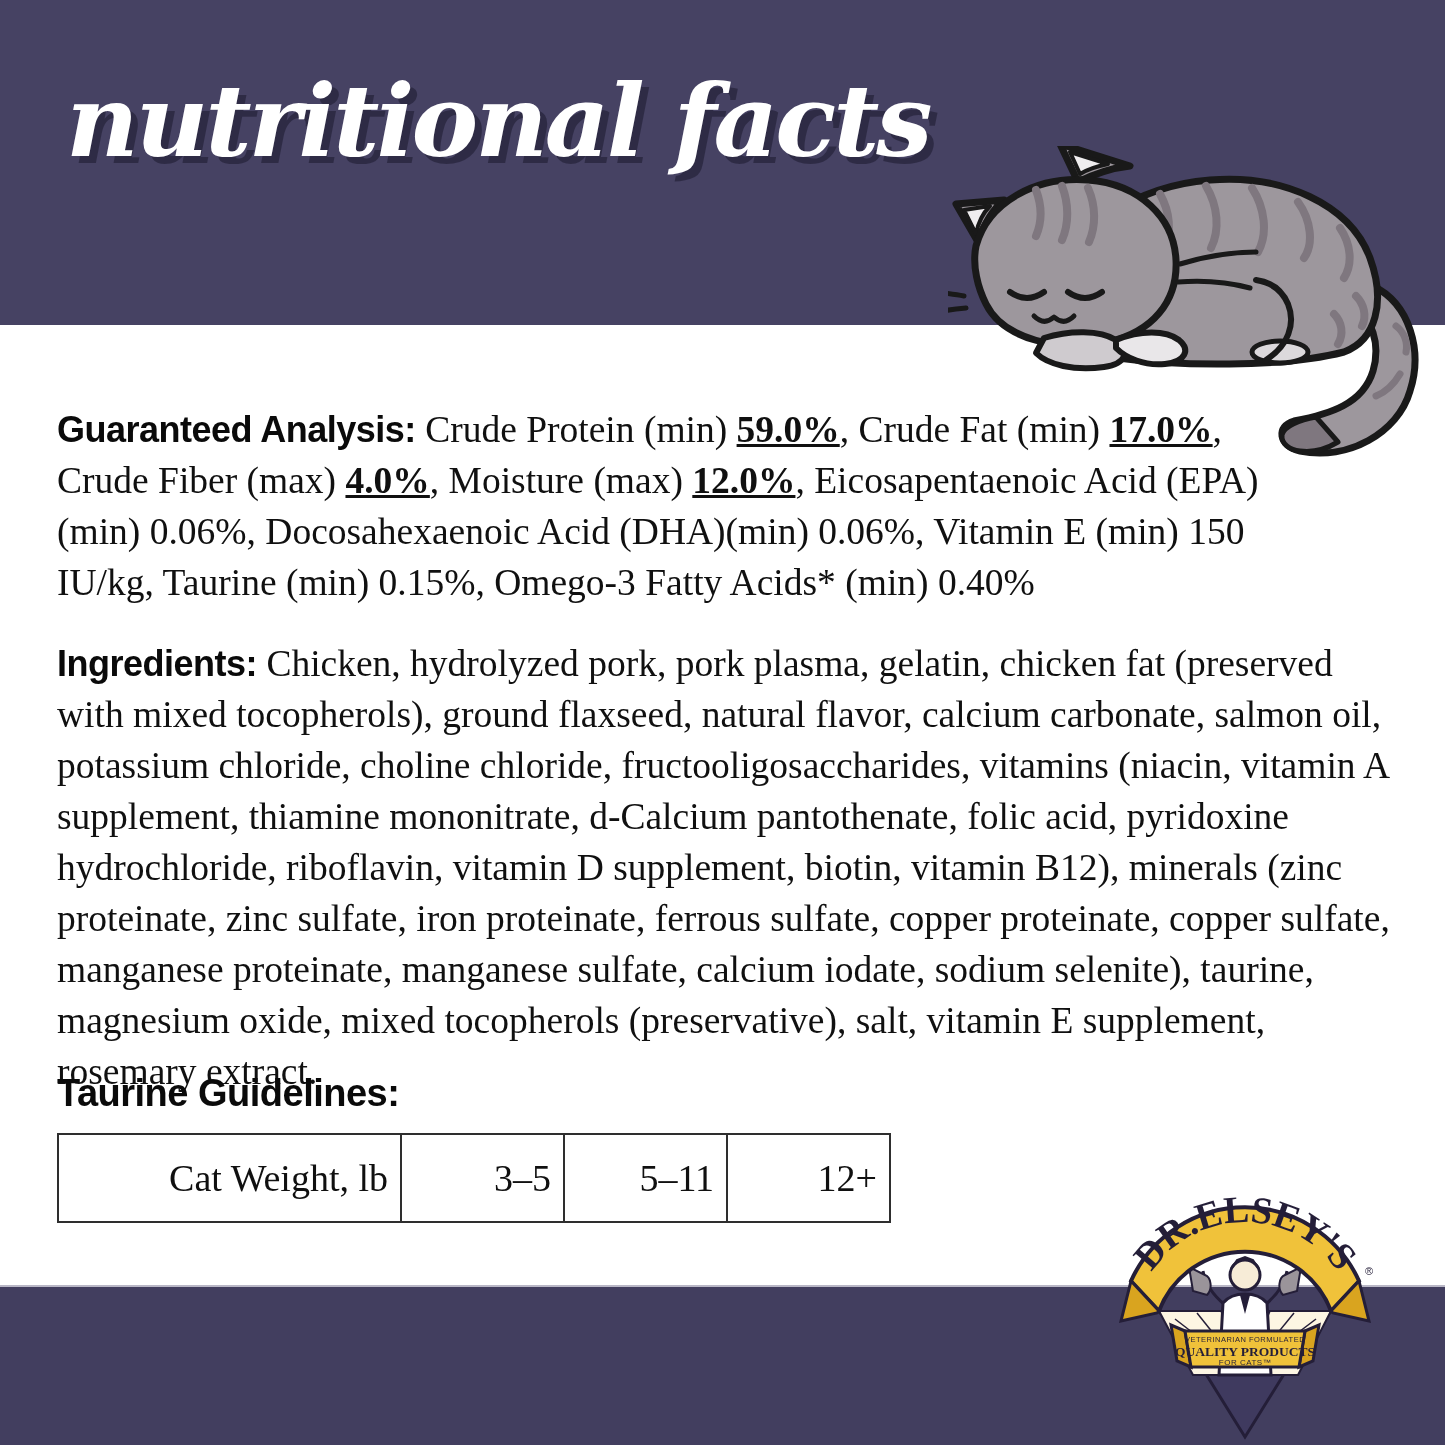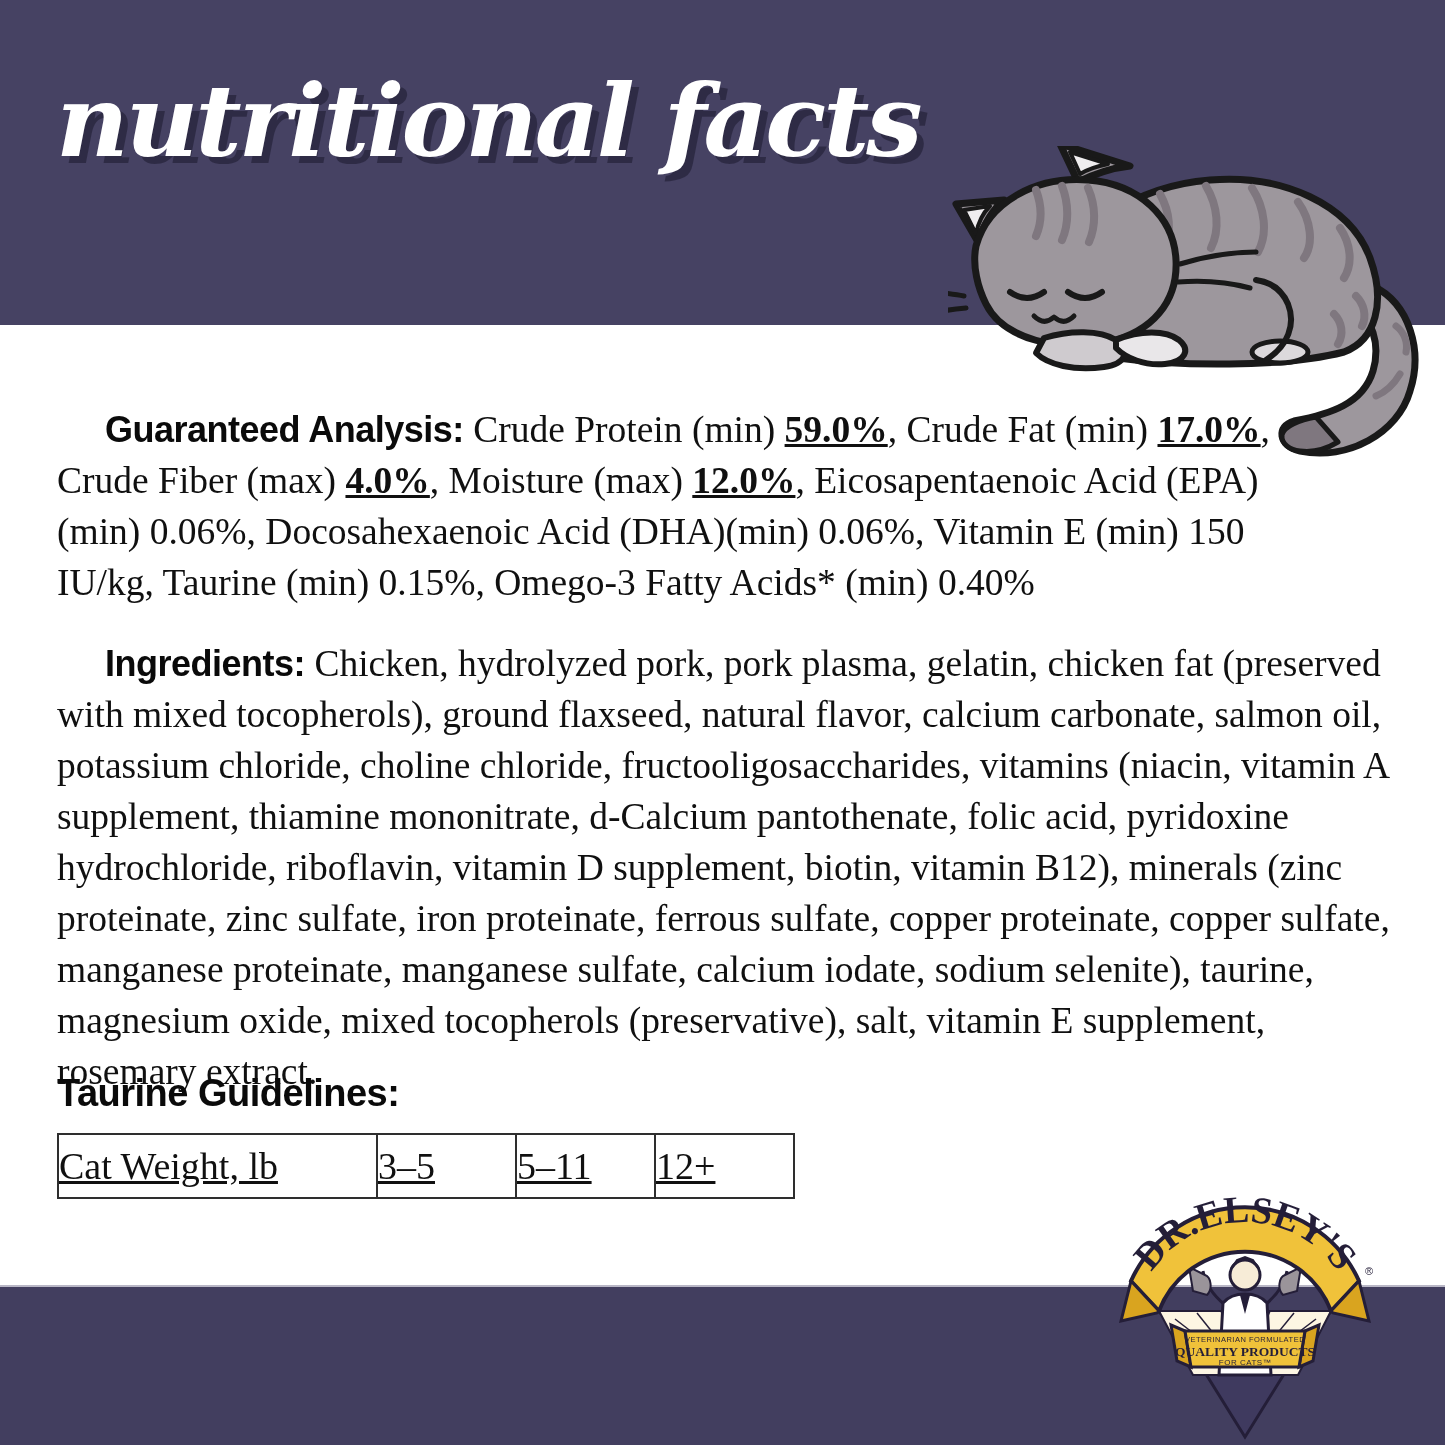--- a/index.html
+++ b/index.html
@@ -10,51 +10,51 @@
   }
   .band-top{
     position:absolute; left:0; top:0; width:1445px; height:325px;
     background:#464263;
   }
   .band-bottom{
     position:absolute; left:0; top:1285px; width:1445px; height:160px;
     background:#423e5f; border-top:2px solid #b9b7c6;
   }
   .script-title{
-    position:absolute; left:56px; top:62px; width:900px;
+    position:absolute; left:66px; top:62px; width:900px;
     font-family:"DejaVu Serif", serif; font-style:italic; font-weight:700;
     font-size:100px; letter-spacing:-3px; color:#ffffff;
     text-shadow:7px 7px 0 rgba(28,25,46,0.55);
     white-space:nowrap;
   }
   .cat-svg{ position:absolute; left:948px; top:146px; width:482px; height:348px; }
   .para{
     position:absolute; left:57px;
     font-size:37.5px; line-height:51px; color:#101010;
     text-align:left;
   }
   .para .lead{
     font-family:"Liberation Sans", sans-serif; font-weight:700;
-    letter-spacing:-0.5px; font-size:36px; color:#0a0a0a;margin-left:48px;
+    letter-spacing:-0.5px; font-size:36px; color:#0a0a0a;
   }
   .para .b{ font-weight:700;text-decoration:underline; }
   #ga{ top:366px; width:1222px; }
   #ing{ top:600px; width:1348px; }
   .feed-head{
     position:absolute; left:57px; top:1072px;
     font-family:"Liberation Sans", sans-serif; font-weight:700;
     font-size:38px; letter-spacing:-0.5px; color:#0a0a0a;
   }
   table.feed{
     position:absolute; left:57px; top:1133px;
     border-collapse:collapse; table-layout:fixed;
     font-size:38px; color:#101010;
   }
   table.feed td{
-    border:2px solid #2e2e2e; padding:0; text-align:left; vertical-align:middle;text-decoration:underline;
+    border:2px solid #2e2e2e; padding:12px; text-align:right; vertical-align:middle;
   }
   table.feed tr:first-child td{ height:57px; }
   table.feed tr:last-child td{ height:62px; }
   td.wcol{ width:317px; text-align:left; padding-left:30px; }
   td.ncol{ width:137px;border-radius:23px; }
   .logo-svg{ position:absolute; left:1093px; top:1163px; width:322px; height:282px; z-index:5; }
 </style>
 </head>
 <body>
 

